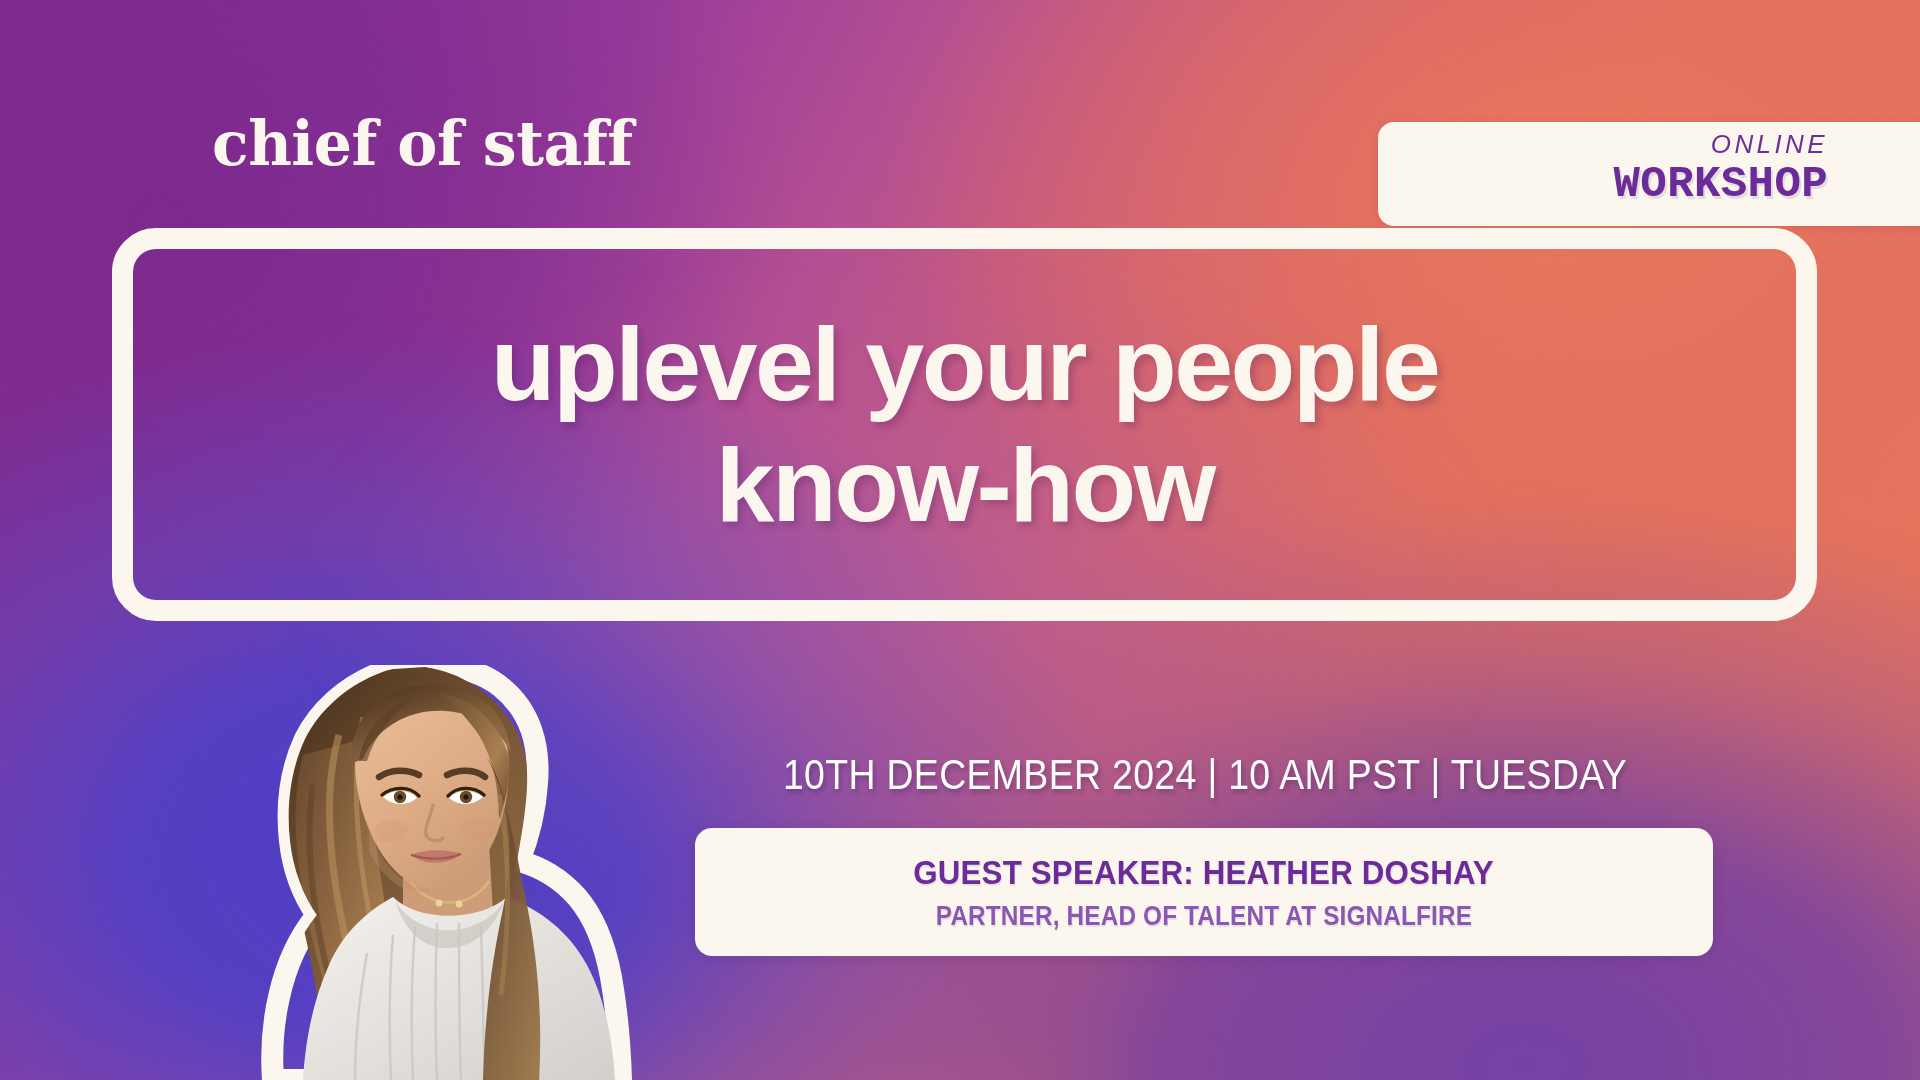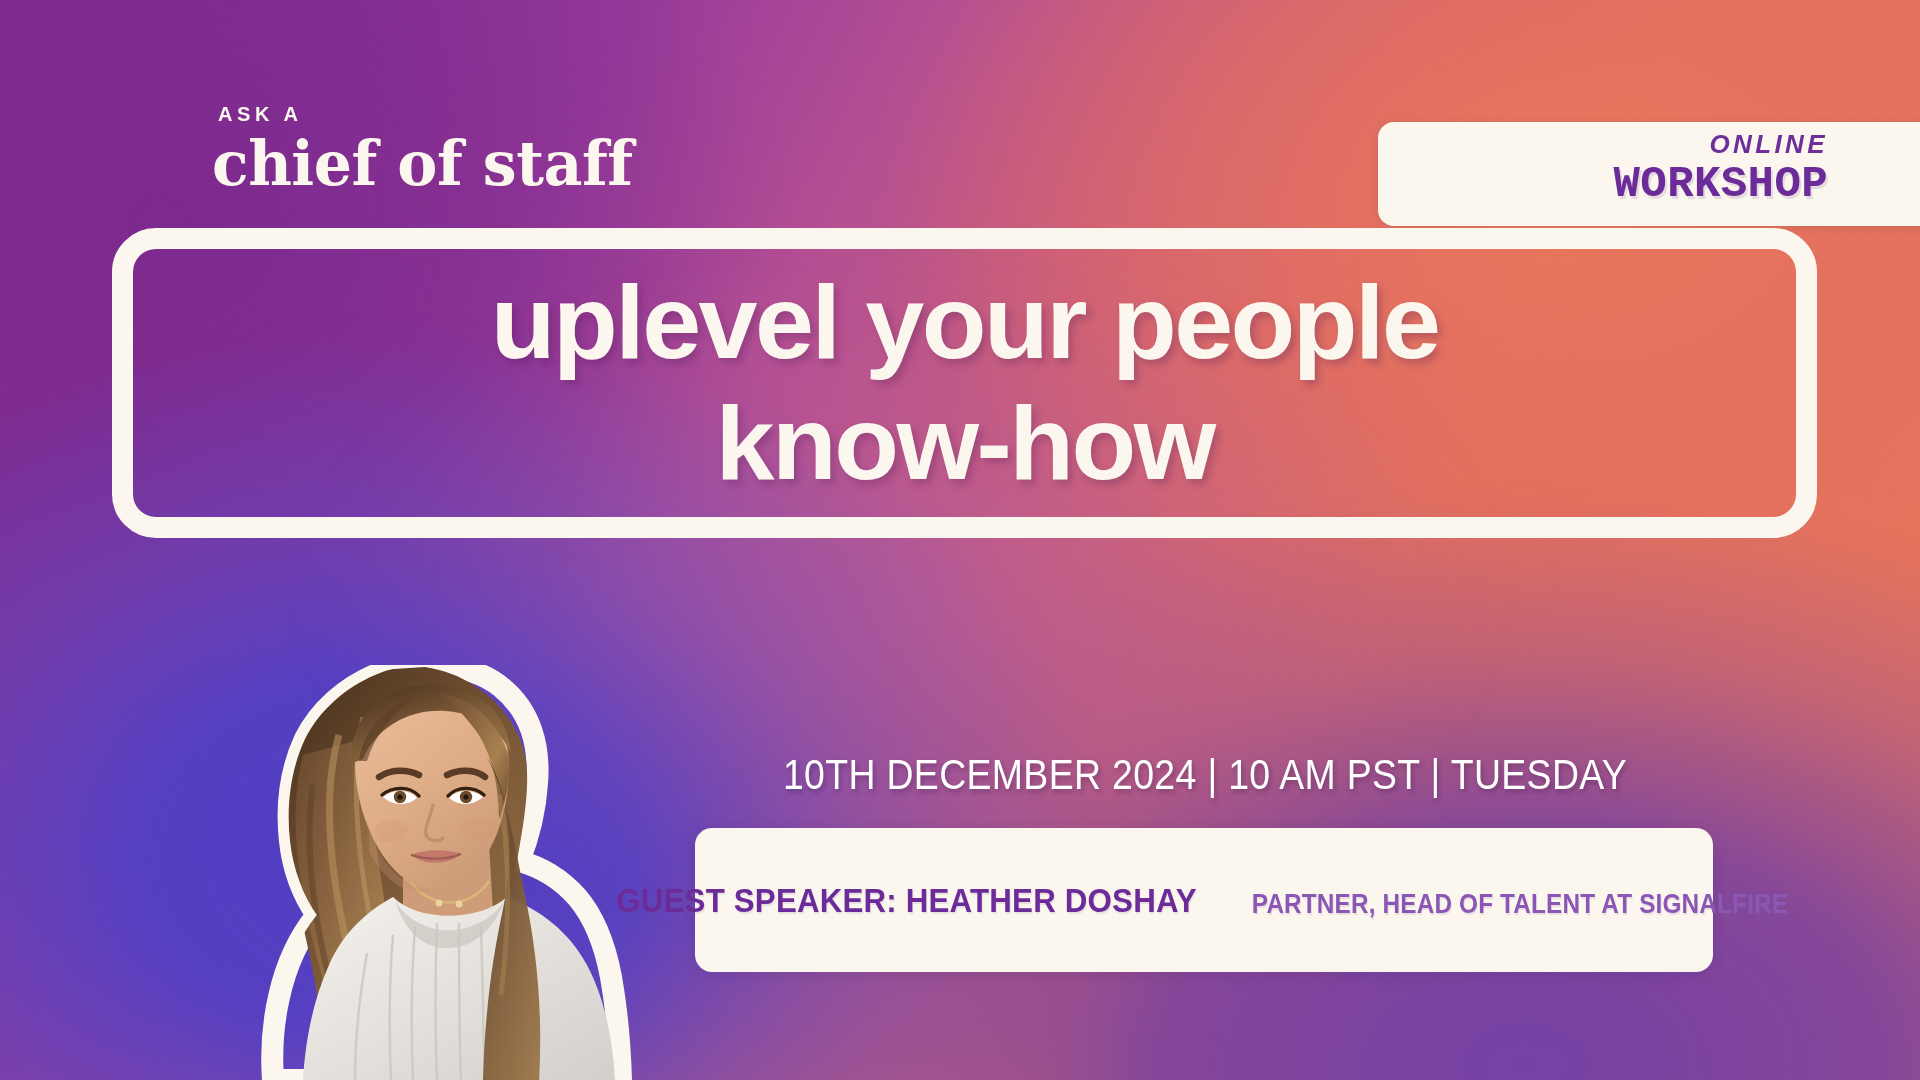--- a/index.html
+++ b/index.html
@@ -122,21 +122,21 @@
     background: #FBF7EE;
     border-radius: 16px 0 0 16px;
     z-index: 5;
     padding: 9px 150px 0 0;
     text-align: right;
     box-shadow: 0 2px 10px rgba(60,20,60,0.10);
   }
   .badge-kicker {
     font-family: "Liberation Sans", sans-serif;
     font-style: italic;
-    font-weight: 700;
+    font-weight: 400;
     font-size: 26px;
     letter-spacing: 3.4px;
     color: #6E2E9C;
     line-height: 1;
   }
   .badge-title {
     font-family: Liberation Mono, monospace;
     font-weight: 700;
     font-size: 44px;
     letter-spacing: 0.4px;
@@ -145,21 +145,21 @@
     margin-top: 4px;
     text-shadow: 2px 3px 0 rgba(120,70,140,0.16);
   }
 
   
   .headline-frame {
     position: absolute;
     left: 112px;
     top: 228px;
     width: 1705px;
-    height: 310px;
+    height: 393px;
     border: 21px solid #FBF7EE;
     border-radius: 44px;
     z-index: 6;
     display: flex;
     flex-direction: column;
     align-items: center;
     justify-content: center;
   }
   .headline {
     font-family: "Liberation Sans", sans-serif;
@@ -203,25 +203,26 @@
     text-shadow: 2px 3px 6px rgba(50,20,70,0.35);
     z-index: 6;
   }
 
   
   .speaker-card {
     position: absolute;
     left: 695px;
     top: 828px;
     width: 1018px;
-    height: 144px;
+    height: 128px;
     background: #FBF7EE;
     border-radius: 17px;
     z-index: 6;
     display: flex;
+    flex-direction: column;
     align-items: center;
     justify-content: center;
     box-shadow: 0 3px 14px rgba(50,20,70,0.12);
   }
   .speaker-name {
     font-family: "Liberation Sans", sans-serif;
     font-weight: 700;
     font-size: 34px;
     letter-spacing: 0.2px;
     color: #6B2B99;
@@ -247,21 +248,20 @@
 <div id="poster">
 
   <div class="bg-base"></div>
   <div class="bg-blob-d"></div>
   <div class="bg-blob-c"></div>
   <div class="bg-blob-a"></div>
   <div class="bg-blob-b"></div>
   <div class="bg-blob-e"></div>
 
   <div class="brand">
-    <div class="brand-eyebrow">ASK A</div>
     <div class="brand-word">chief of staff</div>
   </div>
 
   <div class="badge">
     <div class="badge-kicker">ONLINE</div>
     <div class="badge-title">WORKSHOP</div>
   </div>
 
   <div class="headline-frame">
     <div class="headline">

